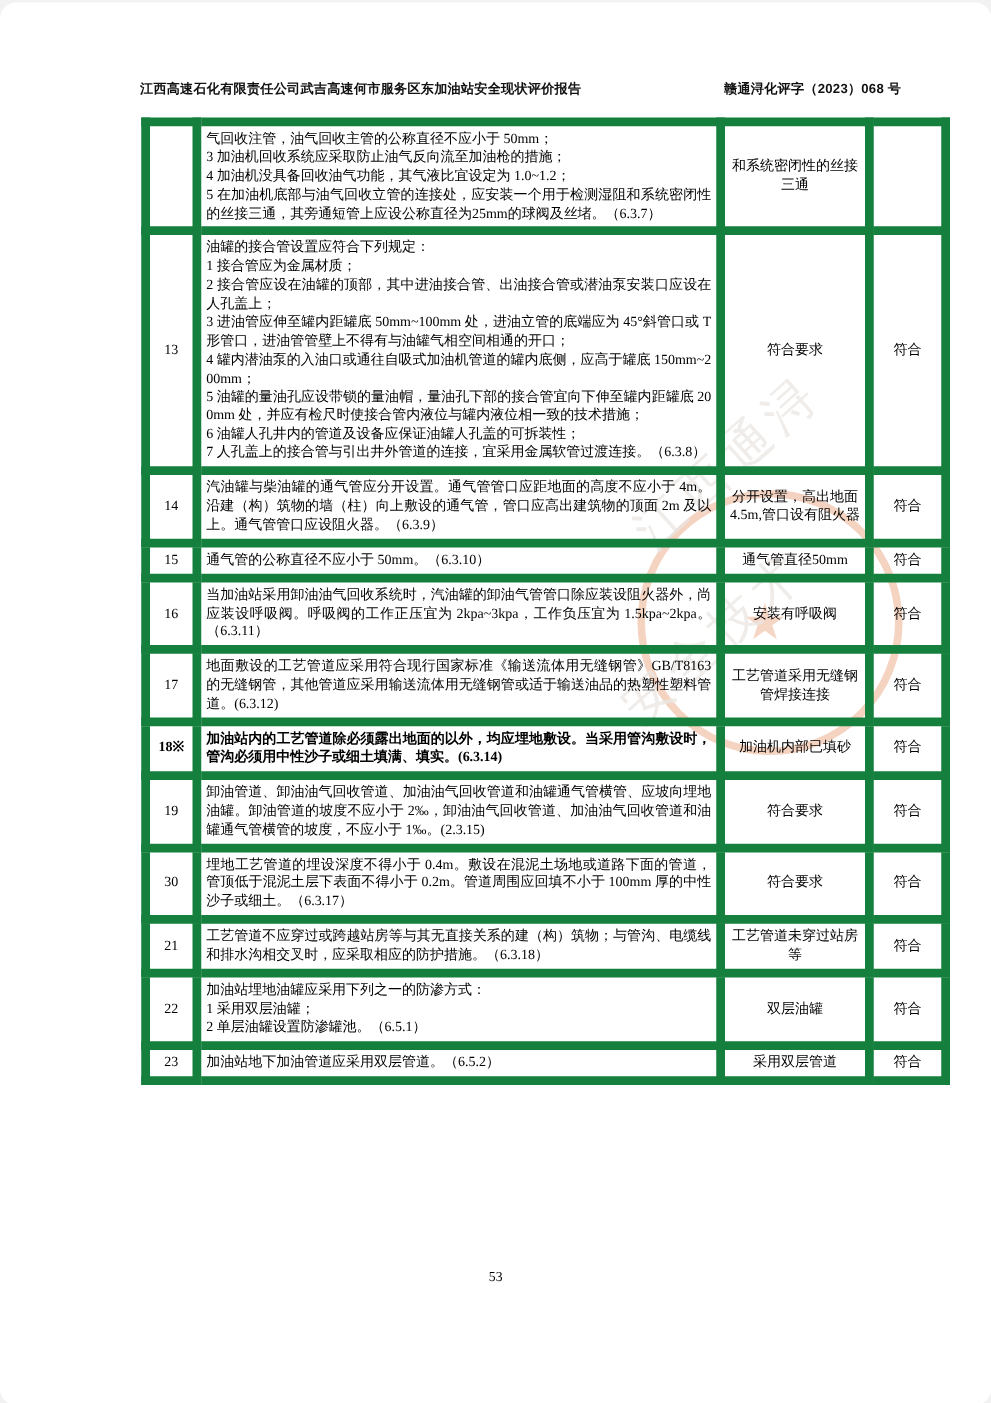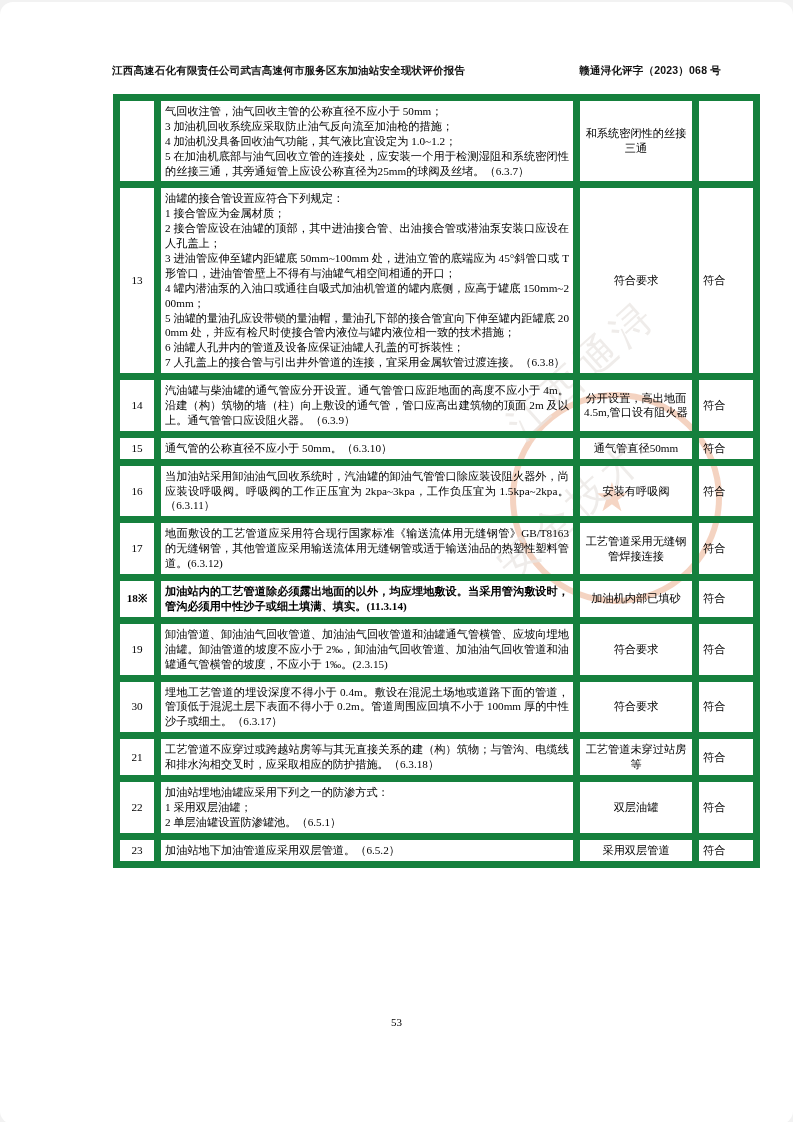--- a/index.html
+++ b/index.html
@@ -65,21 +65,21 @@
     width: 404px;
     text-align: justify;
   }
   td.c-act {
     width: 104px;
     text-align: center;
     font-size: 11px;
   }
   td.c-res {
     width: 46px;
-    text-align: left;
+    text-align: center;
     font-size: 11px;
   }
   .bold-row td { font-weight: bold; }
 
   .pagenum {
     position: absolute;
     top: 1014px;
     left: 0;
     width: 793px;
     text-align: center;
@@ -197,21 +197,21 @@
           <td class="c-res">符合</td>
         </tr>
         <tr>
           <td class="c-no">17</td>
           <td class="c-req" style="white-space: pre-line;">地面敷设的工艺管道应采用符合现行国家标准《输送流体用无缝钢管》GB/T8163 的无缝钢管，其他管道应采用输送流体用无缝钢管或适于输送油品的热塑性塑料管道。(6.3.12)</td>
           <td class="c-act">工艺管道采用无缝钢管焊接连接</td>
           <td class="c-res">符合</td>
         </tr>
         <tr class="bold-row">
           <td class="c-no">18※</td>
-          <td class="c-req" style="white-space: pre-line;">加油站内的工艺管道除必须露出地面的以外，均应埋地敷设。当采用管沟敷设时，管沟必须用中性沙子或细土填满、填实。(11.3.14)</td>
+          <td class="c-req" style="white-space: pre-line;">加油站内的工艺管道除必须露出地面的以外，均应埋地敷设。当采用管沟敷设时，管沟必须用中性沙子或细土填满、填实。(6.3.14)</td>
           <td class="c-act" style="font-weight:normal">加油机内部已填砂</td>
           <td class="c-res" style="font-weight:normal">符合</td>
         </tr>
         <tr>
           <td class="c-no">19</td>
           <td class="c-req" style="white-space: pre-line;">卸油管道、卸油油气回收管道、加油油气回收管道和油罐通气管横管、应坡向埋地油罐。卸油管道的坡度不应小于 2‰，卸油油气回收管道、加油油气回收管道和油罐通气管横管的坡度，不应小于 1‰。(2.3.15)</td>
           <td class="c-act">符合要求</td>
           <td class="c-res">符合</td>
         </tr>
         <tr>

